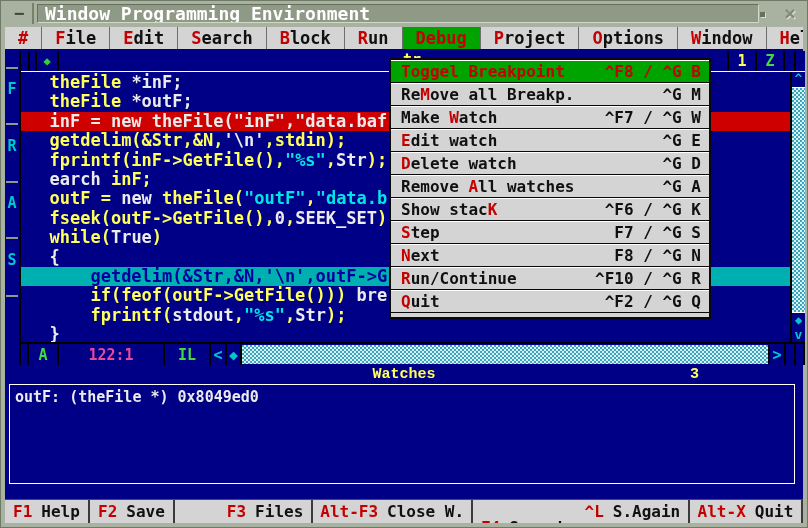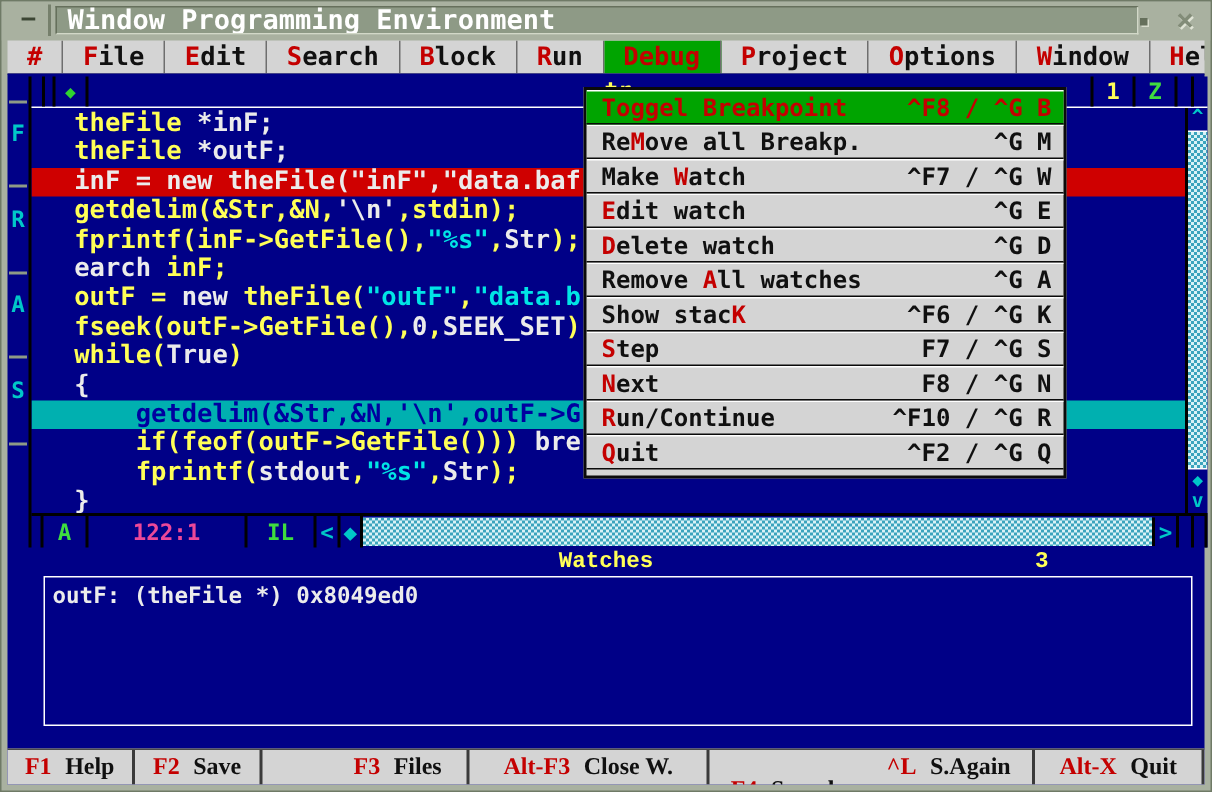--- a/index.html
+++ b/index.html
@@ -66,36 +66,36 @@
     align-items:center;justify-content:center;white-space:pre;}
   .gtxt{color:#3fdc3f;} .ytxt{color:#ec4899;text-align:center;} .ctxt{color:#00c8c8;}
   .st-track{flex:1;border-right:2px solid #000;
     background:conic-gradient(#d9f2f6 0 25%,#3ba4bd 25% 50%,#d9f2f6 50% 75%,#3ba4bd 75% 100%);
     background-size:4px 4px;margin:1px 0;}
   
   .watch-title{position:absolute;left:0;right:0;top:316px;height:19px;color:#ffff57;
     font-size:15px;text-align:center;line-height:19px;font-family:Liberation Mono, monospace;}
   .watch-count{position:absolute;right:104px;top:0;color:#ffff57;}
   .watch-box{position:absolute;left:4px;right:8px;top:335px;height:100px;
-    border:1px solid #ffffff;color:#ebebeb;font-size:15px;padding:3px 5px;box-sizing:border-box;margin-left:20px;}
+    border:1px solid #ffffff;color:#ebebeb;font-size:15px;padding:3px 5px;box-sizing:border-box;}
   .watch-line{line-height:19px;white-space:pre;}
   
   .dropdown{position:absolute;left:384px;top:9px;width:318px;background:#d4d4d4;
     border:2px solid #0a0a0a;padding-bottom:4px;z-index:10;font-size:16px;}
   .dm-item{height:22px;display:flex;justify-content:space-between;align-items:center;
     padding:0 8px 0 10px;border-bottom:1px solid #0a0a0a;box-shadow:inset 0 1px 0 #ffffff;
     color:#101010;white-space:pre;}
   .dm-item.sel{background:#00a400;color:#c40000;}
   .dm-item .hot{color:#c40000;}
   .dm-short{padding-left:10px;}
   
   .keybar{position:absolute;left:0;right:0;bottom:0;height:23px;background:#d4d4d4;
     border-top:1px solid #4a4a4a;display:flex;align-items:stretch;font-size:16px;overflow:hidden;}
   .kb-item{display:flex;align-items:center;justify-content:center;gap:9px;
-    border-right:2px solid #3a3a3a;padding:0 4px;color:#101010;white-space:pre;flex-basis:0;font-family:Liberation Serif, serif;}
+    border-right:2px solid #3a3a3a;padding:0 4px;color:#101010;white-space:pre;flex-basis:0;}
   .kb-key{color:#c40000;}
 </style>
 </head>
 <body>
 
 <div class="screen">
 
   <div class="titlebar">
     <div class="tb-min">
       <span>−</span>

